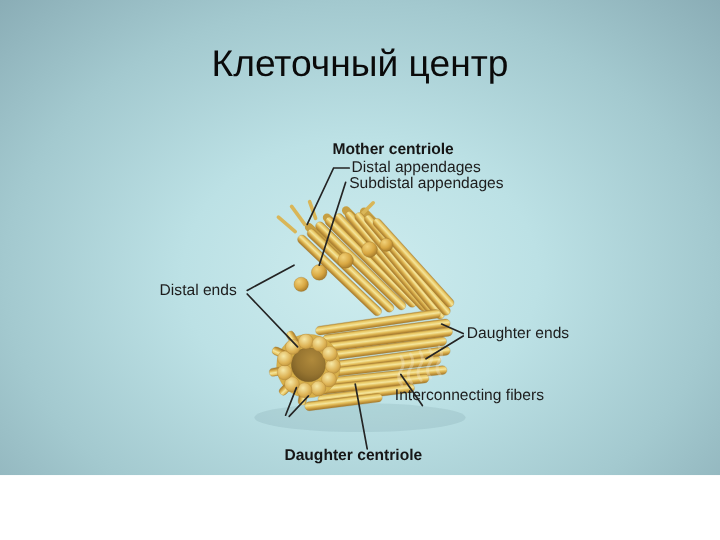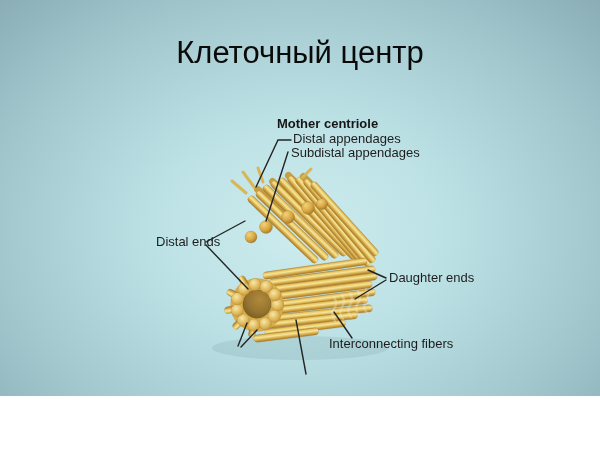--- a/index.html
+++ b/index.html
@@ -158,17 +158,18 @@
       <line x1="352" y1="338" x2="334" y2="312"></line>
       <line x1="238" y1="346" x2="247" y2="323"></line>
       <line x1="241" y1="347" x2="257" y2="330"></line>
       <line x1="306" y1="374" x2="296" y2="320"></line>
     </g>
   </svg>
 
   <div class="lbl bold" style="left:277px;top:117px;">Mother centriole</div>
   <div class="lbl" style="left:291px;top:146px;">Subdistal appendages</div>
   <div class="lbl" style="left:293px;top:132px;">Distal appendages</div>
-  <div class="lbl" style="left:133px;top:235px;margin-left:23px;">Distal ends</div>
+  <div class="lbl" style="left:133px;top:235px;">Distal ends</div>
   <div class="lbl" style="left:389px;top:271px;">Daughter ends</div>
-  <div class="lbl" style="left:329px;top:337px;">Interconnecting fibers</div>
+  <div class="lbl" style="left:329px;top:322px;">Interconnecting fibers</div>
+  <div class="lbl bold" style="left:237px;top:372px;">Daughter centriole</div>
 
 </div>
 
 </body></html>

